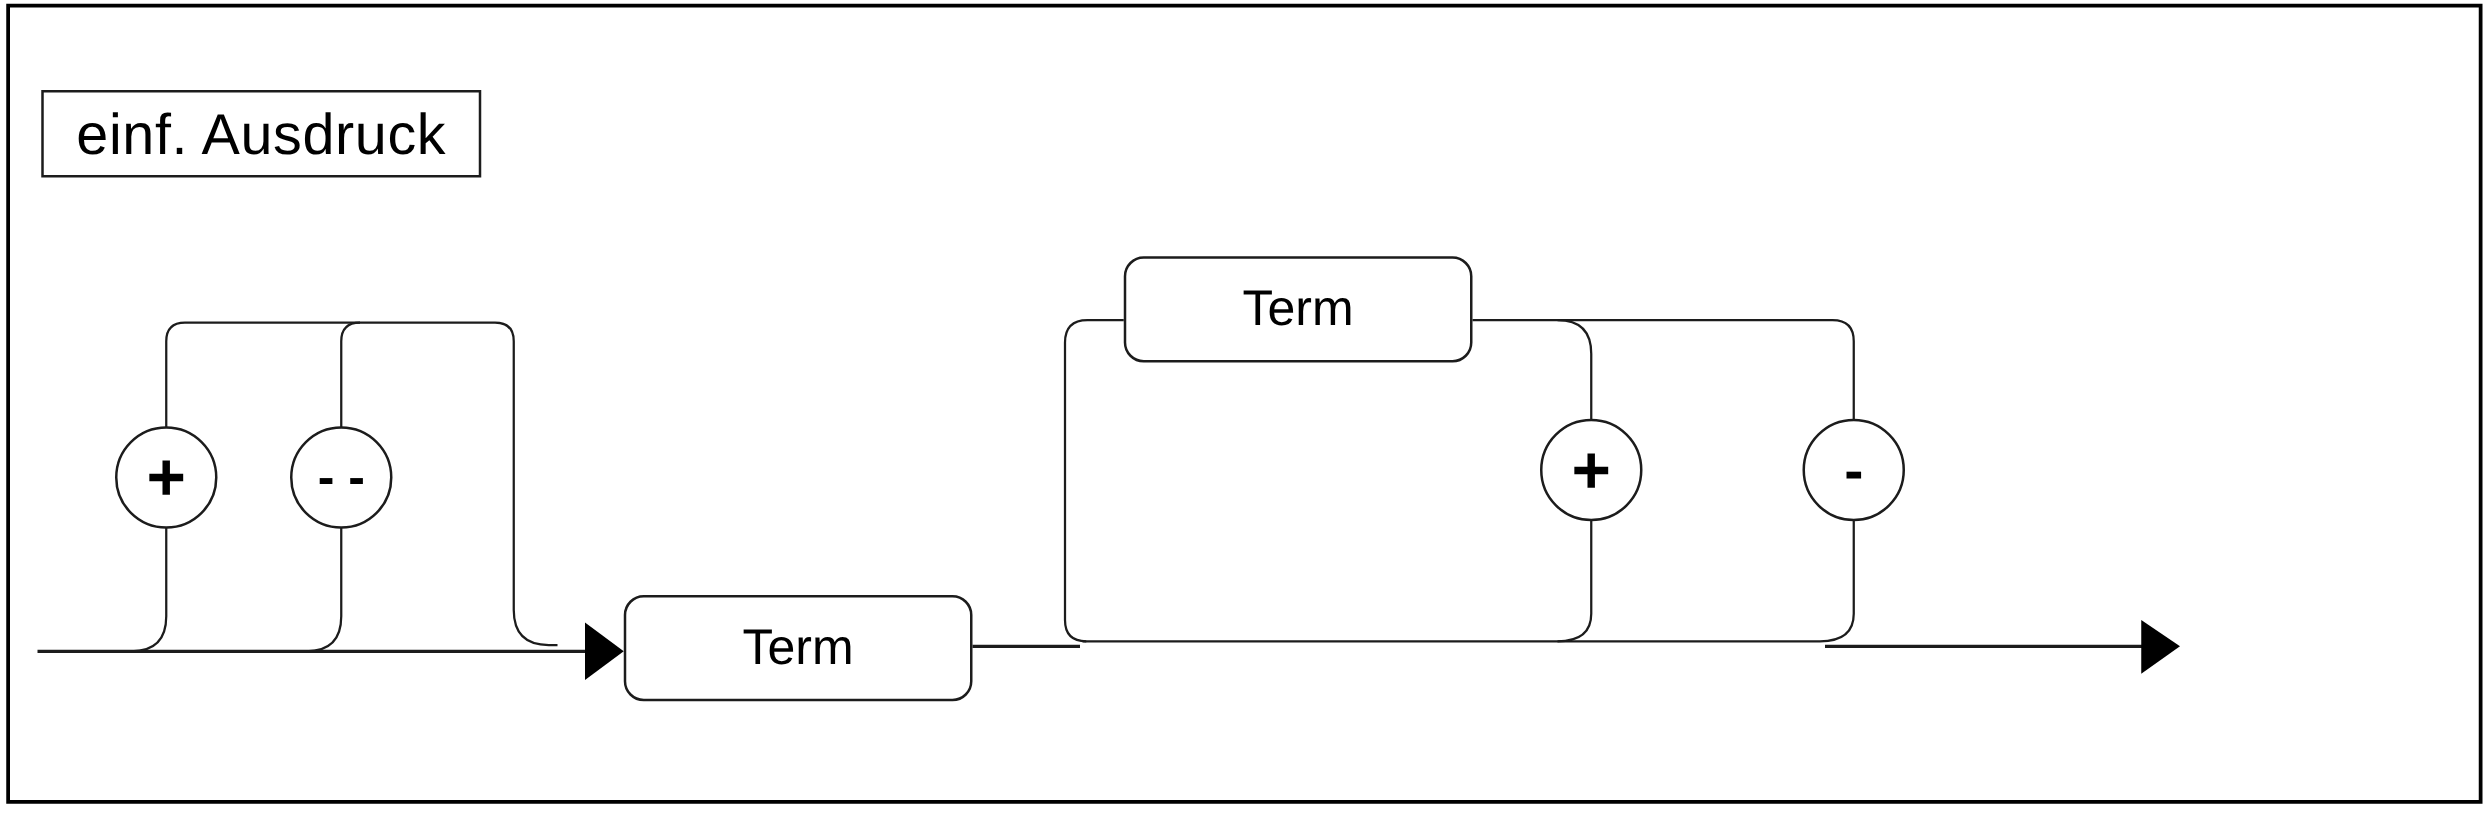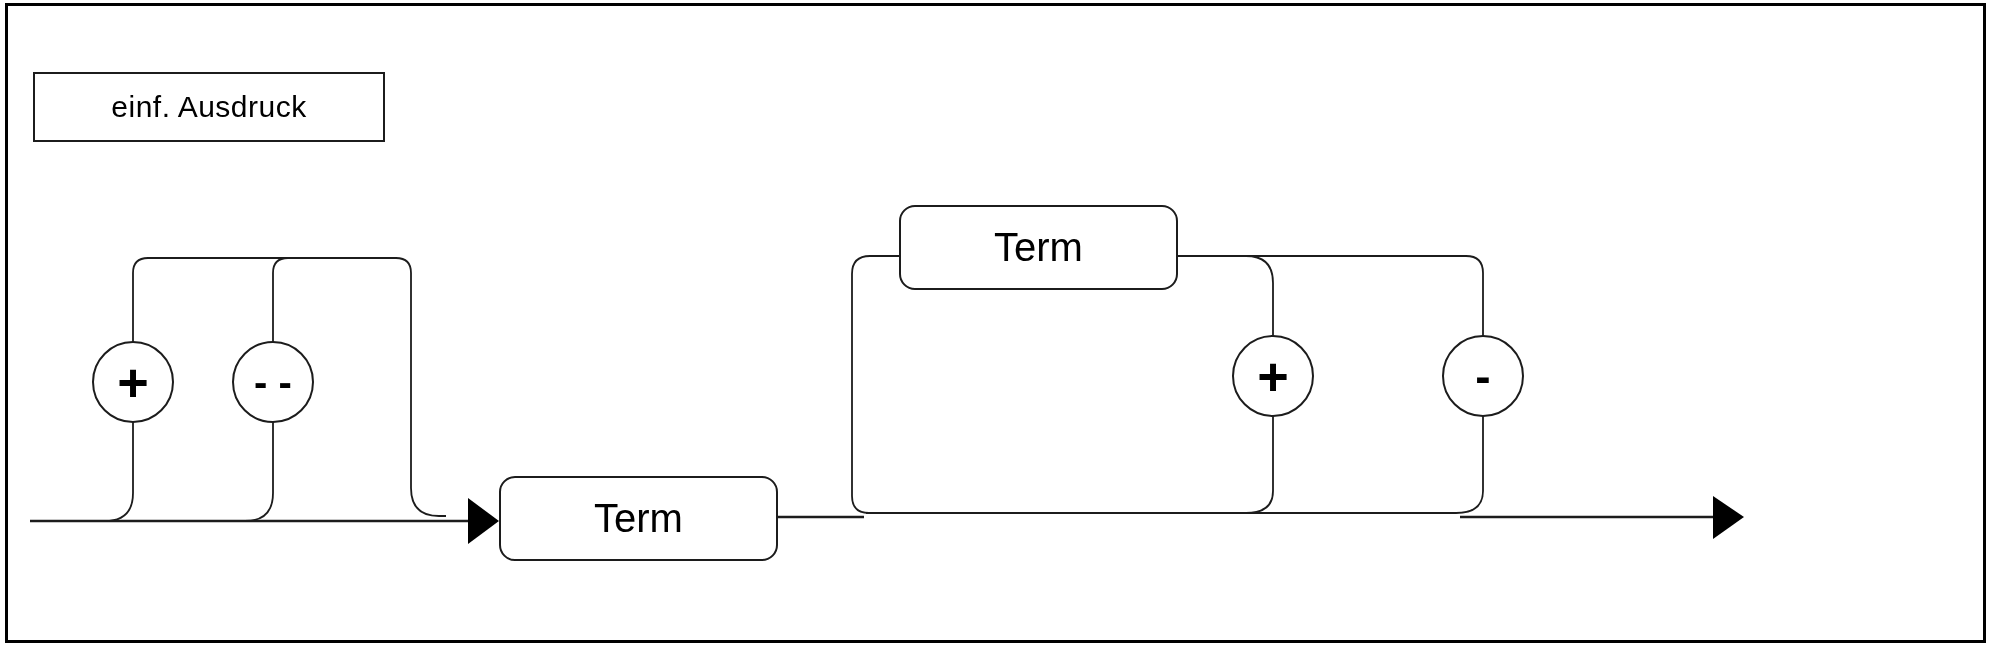--- a/index.html
+++ b/index.html
@@ -42,21 +42,21 @@
     align-items: center;
     justify-content: center;
     color: #000000;
   }
   .title-box {
     left: 33px;
     top: 72px;
     width: 352px;
     height: 70px;
     border: 2px solid #1c1c1c;
-    font-size: 30px;
+    font-size: 46px;
     letter-spacing: 0.5px;
   }
   .term-box {
     border: 2px solid #1c1c1c;
     border-radius: 16px;
     font-size: 40px;
   }
   .term-main {
     left: 499px;
     top: 476px;

